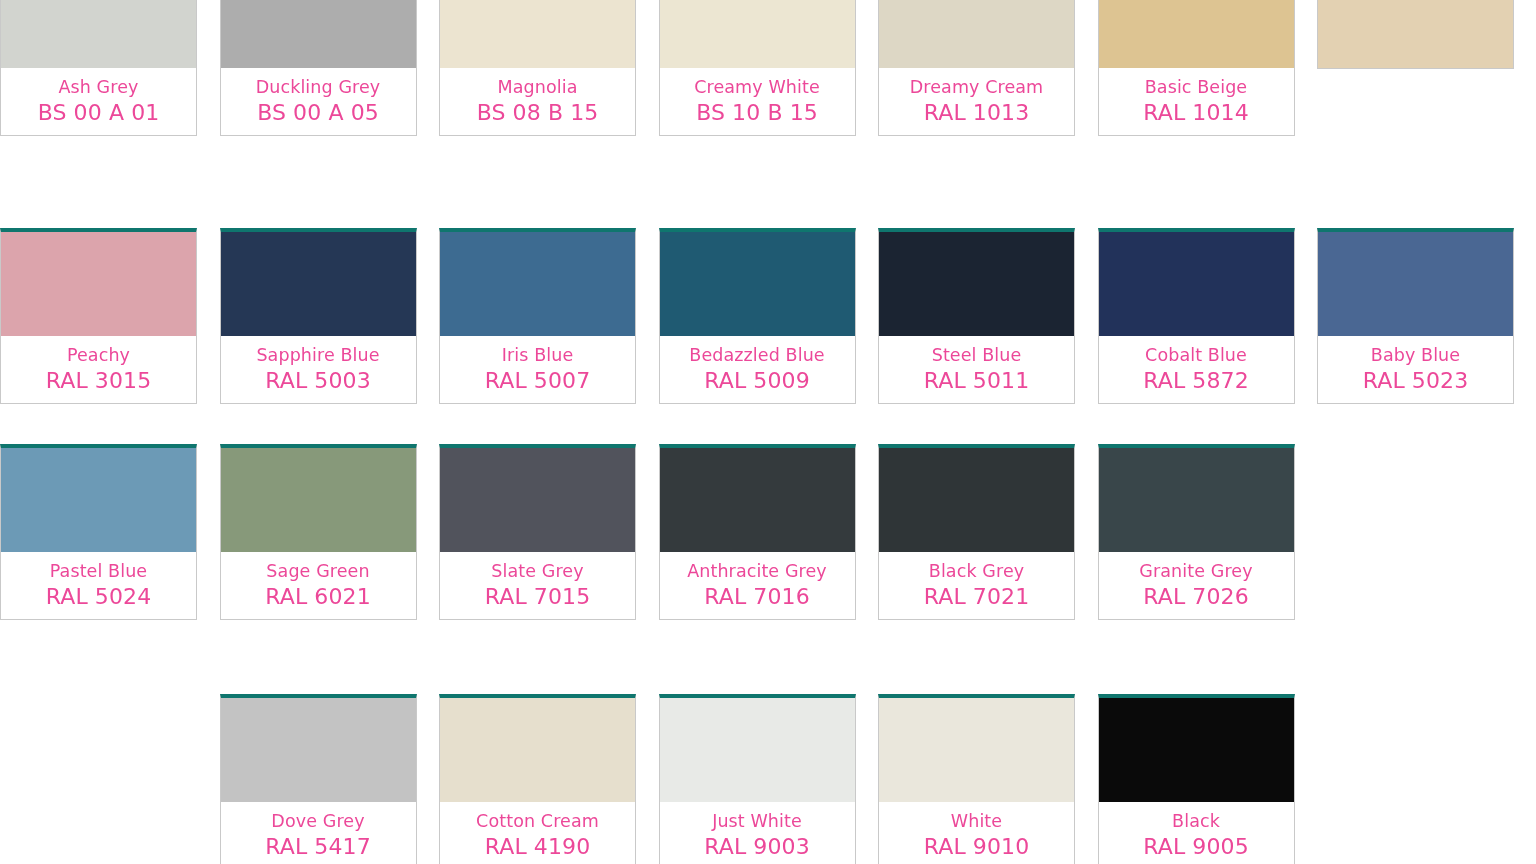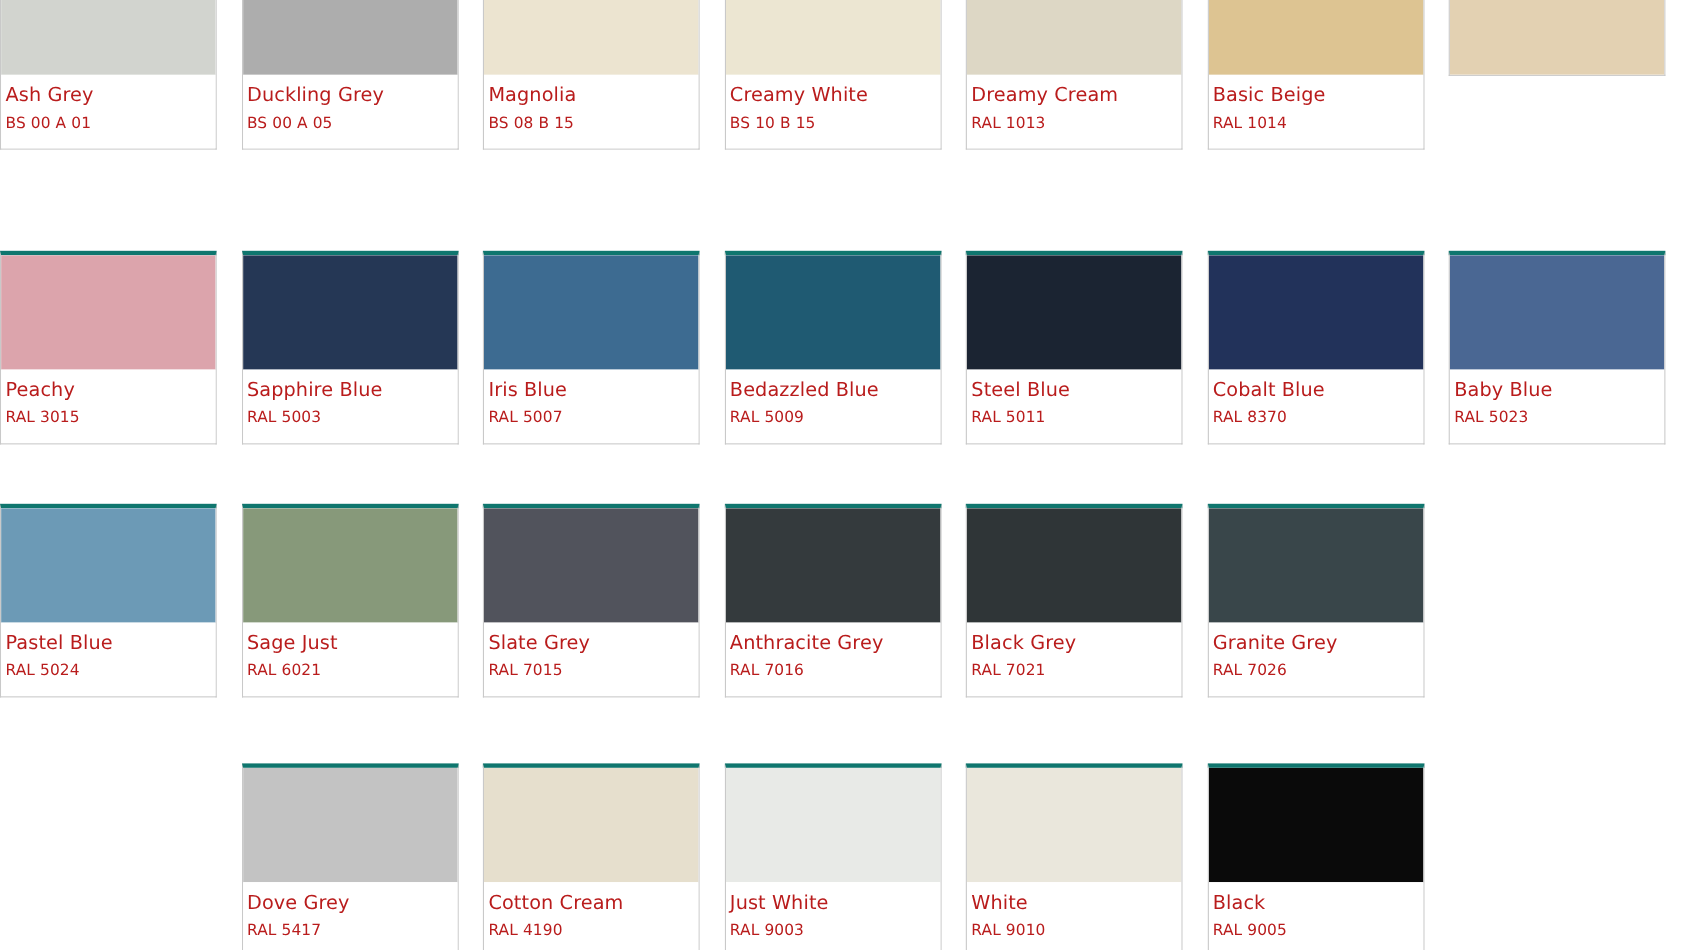--- a/index.html
+++ b/index.html
@@ -52,32 +52,33 @@
 
   .swatch-chip {
     width: 100%;
     height: 104px;
     flex: 0 0 104px;
   }
 
   .swatch-label {
     background: #ffffff;
     padding: 7px 4px 10px 4px;
-    color: #b91c1c;
+    text-align: center;
+    color: #ec4899;
   }
 
   .swatch-name {
     font-size: 17.5px;
     line-height: 25px;
     letter-spacing: 0.1px;
     white-space: nowrap;
   }
 
   .swatch-code {
-    font-size: 14px;
+    font-size: 22px;
     line-height: 25px;
     letter-spacing: 0.1px;
     white-space: nowrap;
   }
 </style>
 </head>
 <body>
 
 <div id="swatch-grid">
     <div class="swatch-row" style="top: -36px;">
@@ -185,49 +186,49 @@
             <div class="swatch-name">Steel Blue</div>
             <div class="swatch-code">RAL 5011</div>
           </div>
         </div>
       </div>
       <div class="swatch-cell">
         <div class="swatch-card has-top-border">
           <div class="swatch-chip" style="background: rgb(34, 50, 90);"></div>
           <div class="swatch-label">
             <div class="swatch-name">Cobalt Blue</div>
-            <div class="swatch-code">RAL 8370</div>
+            <div class="swatch-code">RAL 5872</div>
           </div>
         </div>
       </div>
       <div class="swatch-cell">
         <div class="swatch-card has-top-border">
           <div class="swatch-chip" style="background: rgb(74, 103, 147);"></div>
           <div class="swatch-label">
             <div class="swatch-name">Baby Blue</div>
             <div class="swatch-code">RAL 5023</div>
           </div>
         </div>
       </div>
     </div>
-    <div class="swatch-row" style="top: 458px;">
+    <div class="swatch-row" style="top: 444px;">
       <div class="swatch-cell">
         <div class="swatch-card has-top-border">
           <div class="swatch-chip" style="background: rgb(108, 154, 182);"></div>
           <div class="swatch-label">
             <div class="swatch-name">Pastel Blue</div>
             <div class="swatch-code">RAL 5024</div>
           </div>
         </div>
       </div>
       <div class="swatch-cell">
         <div class="swatch-card has-top-border">
           <div class="swatch-chip" style="background: rgb(135, 153, 122);"></div>
           <div class="swatch-label">
-            <div class="swatch-name">Sage Just</div>
+            <div class="swatch-name">Sage Green</div>
             <div class="swatch-code">RAL 6021</div>
           </div>
         </div>
       </div>
       <div class="swatch-cell">
         <div class="swatch-card has-top-border">
           <div class="swatch-chip" style="background: rgb(81, 83, 92);"></div>
           <div class="swatch-label">
             <div class="swatch-name">Slate Grey</div>
             <div class="swatch-code">RAL 7015</div>

